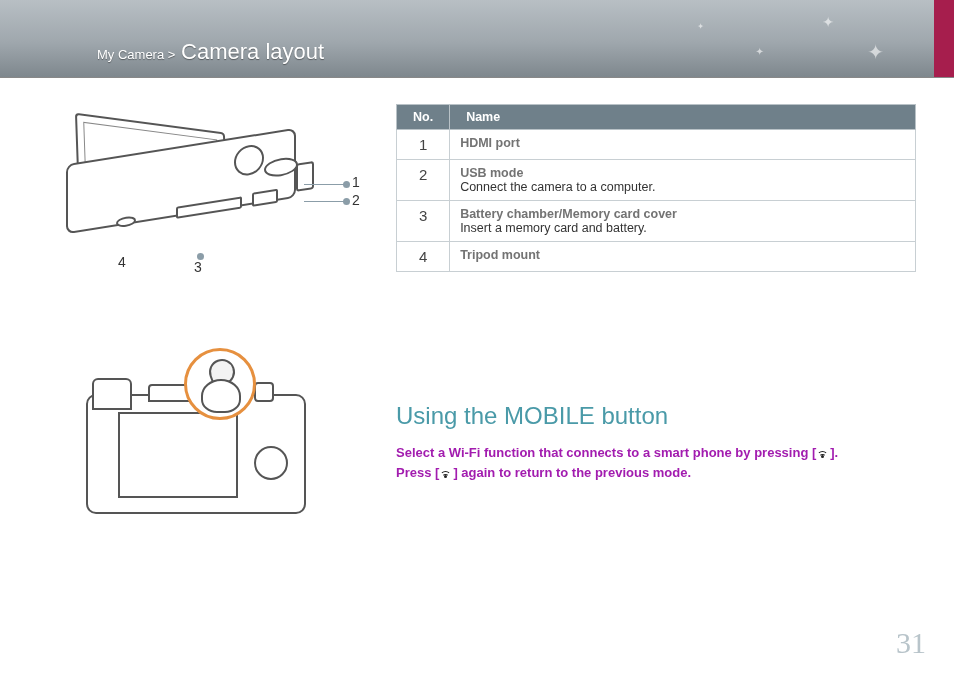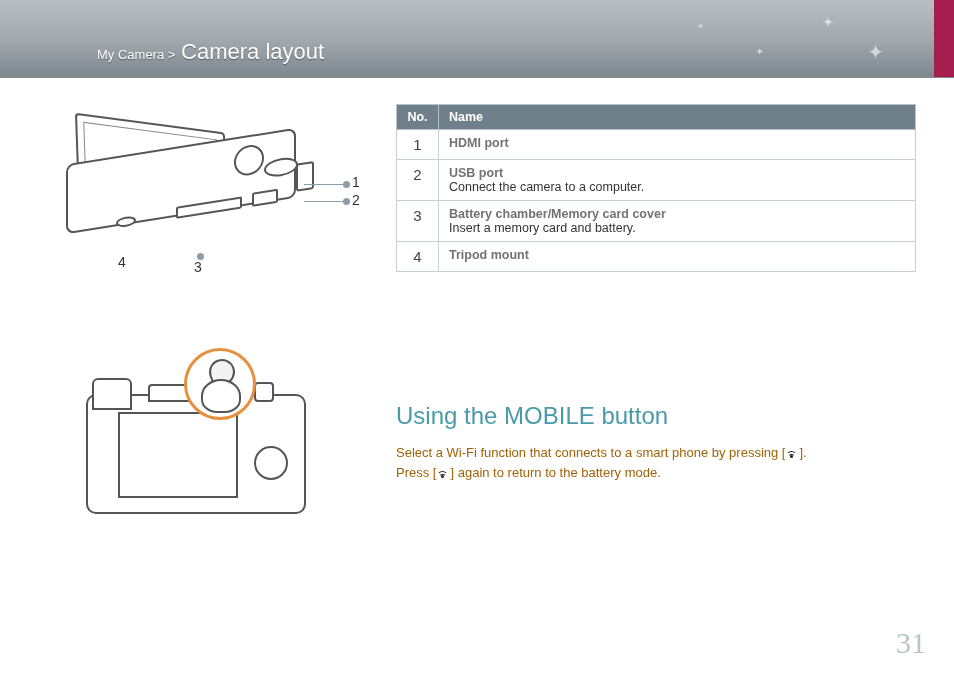--- a/index.html
+++ b/index.html
@@ -109,40 +109,40 @@
   .parts-table {
     width: 520px;
     border-collapse: collapse;
     font-size: 12.5px;
   }
   .parts-table th {
     background: #6f808a;
     color: #fff;
     font-weight: 600;
     text-align: left;
-    padding: 5px 10px;
+    padding: 5px 16px;
     border: 1px solid #b9c2c7;
   }
   .parts-table th:first-child { width: 42px; text-align: center;}
   .parts-table td {
     border: 1px solid #c8cfd3;
     padding: 6px 10px;
     vertical-align: top;
     color: #333;
   }
   .parts-table td:first-child { text-align: center; font-size:15px; color:#444;}
   .parts-table .bold { font-weight: 700; color:#737373;}
   .section2 { margin-top: 130px; }
   .h2 {
     font-size: 24px;
     font-weight: 400;
     color: #4a9aa8;
     margin-bottom: 13px;
   }
-  .body-text { font-size: 13px; color: #a16207; line-height: 1.5;}
+  .body-text { font-size: 13px; color: #a21caf; line-height: 1.5; font-weight: bold;}
   .wifi-icon {
     display:inline-block; vertical-align:-2px; width:14px; height:12px; position:relative;
   }
   .wifi-icon::before{content:"";position:absolute;left:5px;bottom:1px;width:3px;height:3px;border-radius:50%;background:#222;}
   .wifi-icon .arc{position:absolute;border:1.3px solid #222;border-radius:50%;border-bottom-color:transparent;border-left-color:transparent;border-right-color:transparent;}
   .page-num {
     position: absolute;
     right: 28px;
     bottom: 16px;
     font-size: 30px;
@@ -208,36 +208,36 @@
           <th>Name</th>
         </tr>
       </thead>
       <tbody>
         <tr>
           <td>1</td>
           <td><span class="bold">HDMI port</span></td>
         </tr>
         <tr>
           <td>2</td>
-          <td><span class="bold">USB port</span><br><span>Connect the camera to a computer.</span></td>
+          <td><span class="bold">USB mode</span><br><span>Connect the camera to a computer.</span></td>
         </tr>
         <tr>
           <td>3</td>
           <td><span class="bold">Battery chamber/Memory card cover</span><br><span>Insert a memory card and battery.</span></td>
         </tr>
         <tr>
           <td>4</td>
           <td><span class="bold">Tripod mount</span></td>
         </tr>
       </tbody>
     </table>
 
     <div class="section2">
       <div class="h2">Using the MOBILE button</div>
       <div class="body-text">
         <span>Select a Wi-Fi function that connects to a smart phone by pressing [</span><span class="wifi-icon"><span class="arc" style="left:1px;bottom:-3px;width:11px;height:11px;"></span><span class="arc" style="left:3px;bottom:-2px;width:7px;height:7px;"></span></span><span>].</span><br>
-        <span>Press [</span><span class="wifi-icon"><span class="arc" style="left:1px;bottom:-3px;width:11px;height:11px;"></span><span class="arc" style="left:3px;bottom:-2px;width:7px;height:7px;"></span></span><span>] again to return to the battery mode.</span>
+        <span>Press [</span><span class="wifi-icon"><span class="arc" style="left:1px;bottom:-3px;width:11px;height:11px;"></span><span class="arc" style="left:3px;bottom:-2px;width:7px;height:7px;"></span></span><span>] again to return to the previous mode.</span>
       </div>
     </div>
   </div>
 </div>
 
 <div class="page-num">31</div>
 
 </body></html>

